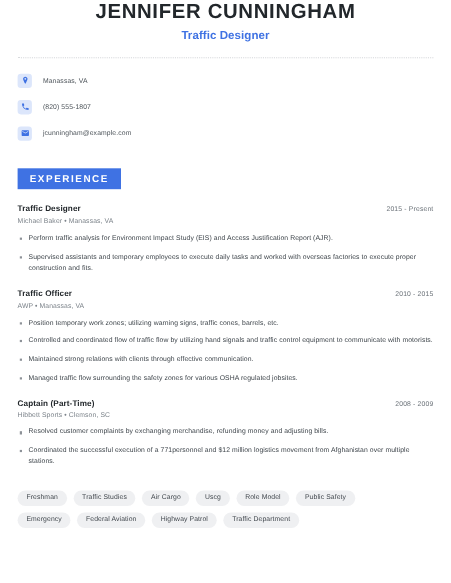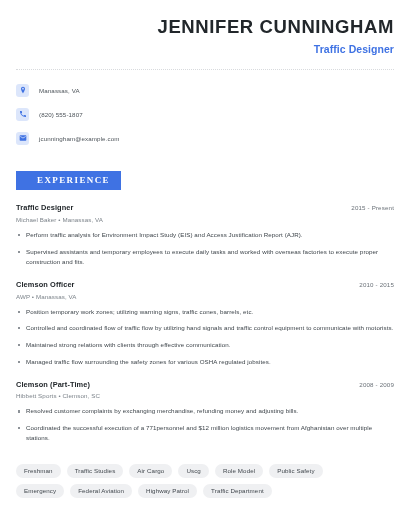--- a/index.html
+++ b/index.html
@@ -18,22 +18,21 @@
     width: 410px;
     height: 530px;
     position: relative;
     box-sizing: border-box;
     padding: 0 16px;
     background: #ffffff;
   }
 
   
   .header {
-    padding-top: 17px;
-    text-align: right;
+    text-align: center;
   }
   .full-name {
     font-size: 18.5px;
     font-weight: bold;
     letter-spacing: 0.6px;
     color: #22272b;
     line-height: 1.1;
     margin: 0;
   }
   .job-title {
@@ -78,23 +77,22 @@
   }
 
   
   .sec-head {
     display: inline-block;
     background: #3f72e3;
     color: #ffffff;
     font-size: 9px;
     font-weight: bold;
     letter-spacing: 1.4px;
-    padding: 5px 11px 5px 21px;
+    padding: 5px 11px 5px 11px;
     line-height: 1;
-    font-family: Liberation Serif, serif;
   }
   .sec-experience { margin-top: 22px; }
   .sec-skills { margin-top: 20px; }
 
   
   .entry { margin-top: 13px; }
   .entry-top {
     display: flex;
     justify-content: space-between;
     align-items: baseline;
@@ -215,36 +213,36 @@
       <div class="entry-org">Michael Baker • Manassas, VA</div>
       <ul class="bullets">
         <li>Perform traffic analysis for Environment Impact Study (EIS) and Access Justification Report (AJR).</li>
         <li>Supervised assistants and temporary employees to execute daily tasks and worked with overseas factories to execute proper construction and fits.</li>
       </ul>
     </div>
 
     
     <div class="entry">
       <div class="entry-top">
-        <span class="entry-role">Clemson Officer</span>
+        <span class="entry-role">Traffic Officer</span>
         <span class="entry-dates">2010 - 2015</span>
       </div>
       <div class="entry-org">AWP • Manassas, VA</div>
       <ul class="bullets">
         <li>Position temporary work zones; utilizing warning signs, traffic cones, barrels, etc.</li>
         <li>Controlled and coordinated flow of traffic flow by utilizing hand signals and traffic control equipment to communicate with motorists.</li>
         <li>Maintained strong relations with clients through effective communication.</li>
         <li>Managed traffic flow surrounding the safety zones for various OSHA regulated jobsites.</li>
       </ul>
     </div>
 
     
     <div class="entry">
       <div class="entry-top">
-        <span class="entry-role">Clemson (Part-Time)</span>
+        <span class="entry-role">Captain (Part-Time)</span>
         <span class="entry-dates">2008 - 2009</span>
       </div>
       <div class="entry-org">Hibbett Sports • Clemson, SC</div>
       <ul class="bullets">
         <li>Resolved customer complaints by exchanging merchandise, refunding money and adjusting bills.</li>
         <li>Coordinated the successful execution of a 771personnel and $12 million logistics movement from Afghanistan over multiple stations.</li>
       </ul>
     </div>
   </div>
 

